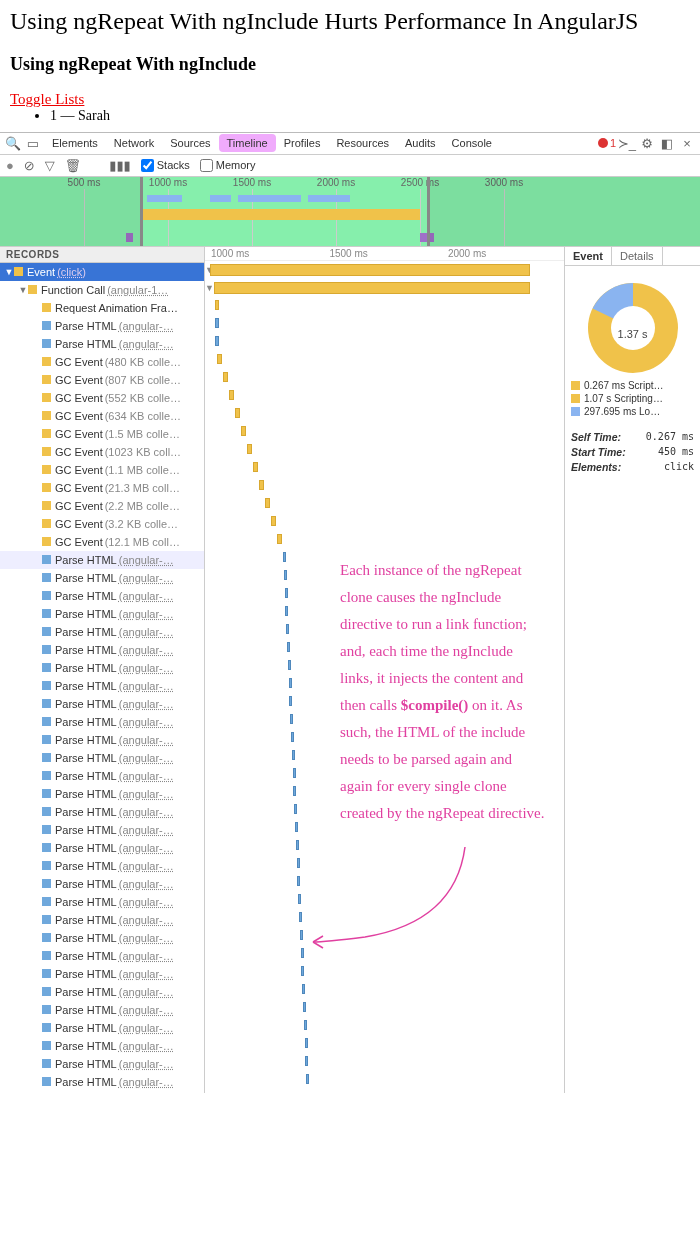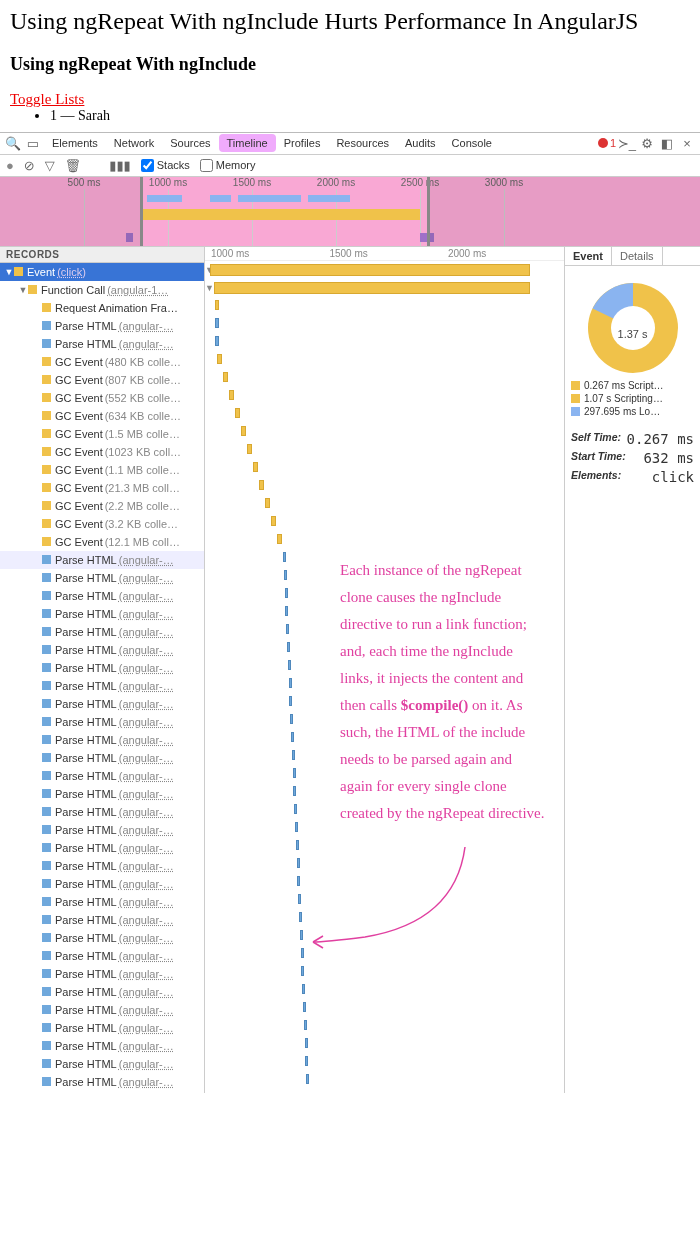--- a/index.html
+++ b/index.html
@@ -19,21 +19,21 @@
 .dt-tabs .tab { padding: 3px 8px; cursor: default; color: #333; }
 .dt-tabs .tab.active { background: #f0abfc; border-radius: 4px; }
 .dt-tabs .spacer { flex: 1; }
 .dt-tabs .err-badge { color: #d33; font-size: 11px; display: inline-flex; align-items: center; gap: 2px; }
 .dt-tabs .err-badge::before { content: ""; width: 10px; height: 10px; background: #d33; border-radius: 50%; display: inline-block; }
 
 .dt-toolbar { display: flex; align-items: center; height: 22px; border-bottom: 1px solid #ccc; padding: 0 6px; gap: 10px; color: #666; }
 .dt-toolbar .ico { font-size: 13px; }
 .dt-toolbar label { display: flex; align-items: center; gap: 3px; font-size: 11px; color: #333; }
 
-.dt-overview { position: relative; height: 70px; border-bottom: 1px solid #ccc; background: #f9a8d4; }
+.dt-overview { position: relative; height: 70px; border-bottom: 1px solid #ccc; background: #86efac; }
 .dt-overview .ruler { height: 14px; position: relative; font-size: 10px; color: #666; }
 .dt-overview .ruler span { position: absolute; top: 0; transform: translateX(-50%); }
 .dt-overview .ruler .tick { position: absolute; top: 12px; width: 1px; height: 58px; background: #eee; }
 .dt-overview .ruler .tick.major { background: #ccc; }
 .dt-overview .tracks { position: absolute; left: 0; right: 0; top: 16px; }
 .dt-overview .bar { position: absolute; height: 7px; }
 .dt-overview .blue { background: #8ab4f0; }
 .dt-overview .yellow { background: #f0c24a; }
 .dt-overview .purple { background: #a070c8; }
 .dt-overview .sel-left, .dt-overview .sel-right { position: absolute; top: 0; bottom: 0; background: rgba(0,0,0,0.07); }
@@ -74,21 +74,21 @@
 .dt-side .stab.inactive { font-weight: normal; color: #666; }
 .dt-side .pie-wrap { padding: 12px 8px 8px; display: flex; justify-content: center; }
 .dt-side svg.pie { width: 100px; height: 100px; }
 .dt-side .pie-label { position: relative; text-align: center; margin-top: -58px; margin-bottom: 40px; font-size: 11px; color: #444; }
 .dt-side .legend { padding: 0 6px 8px; font-size: 10px; }
 .dt-side .legend div { display: flex; align-items: center; gap: 4px; margin-bottom: 2px; white-space: nowrap; overflow: hidden; }
 .dt-side .legend .lsq { width: 9px; height: 9px; flex-shrink: 0; }
 .dt-side .kv { padding: 4px 6px; font-size: 10.5px; }
 .dt-side .kv div { display: flex; justify-content: space-between; margin-bottom: 3px; }
 .dt-side .kv .k { font-weight: bold; font-style: italic; }
-.dt-side .kv .v { font-family: Menlo, monospace; font-size: 14px; }
+.dt-side .kv .v { font-family: Menlo, monospace; font-size: 10px; }
 </style>
 </head>
 <body>
 
 <div class="page-top">
   <h1>Using ngRepeat With ngInclude Hurts Performance In AngularJS</h1>
   <h2>Using ngRepeat With ngInclude</h2>
   <a href="#">Toggle Lists</a>
   <ul>
       <li>1 — Sarah</li>
@@ -533,21 +533,21 @@
             <span>297.695 ms Lo…</span>
           </div>
         </div>
       <div class="kv" id="kv">
           <div>
             <span class="k">Self Time:</span>
             <span class="v">0.267 ms</span>
           </div>
           <div>
             <span class="k">Start Time:</span>
-            <span class="v">632 ms</span>
+            <span class="v">450 ms</span>
           </div>
           <div>
             <span class="k">Elements:</span>
             <span class="v">click</span>
           </div>
         </div>
     </div>
 
   </div>
 </div>

